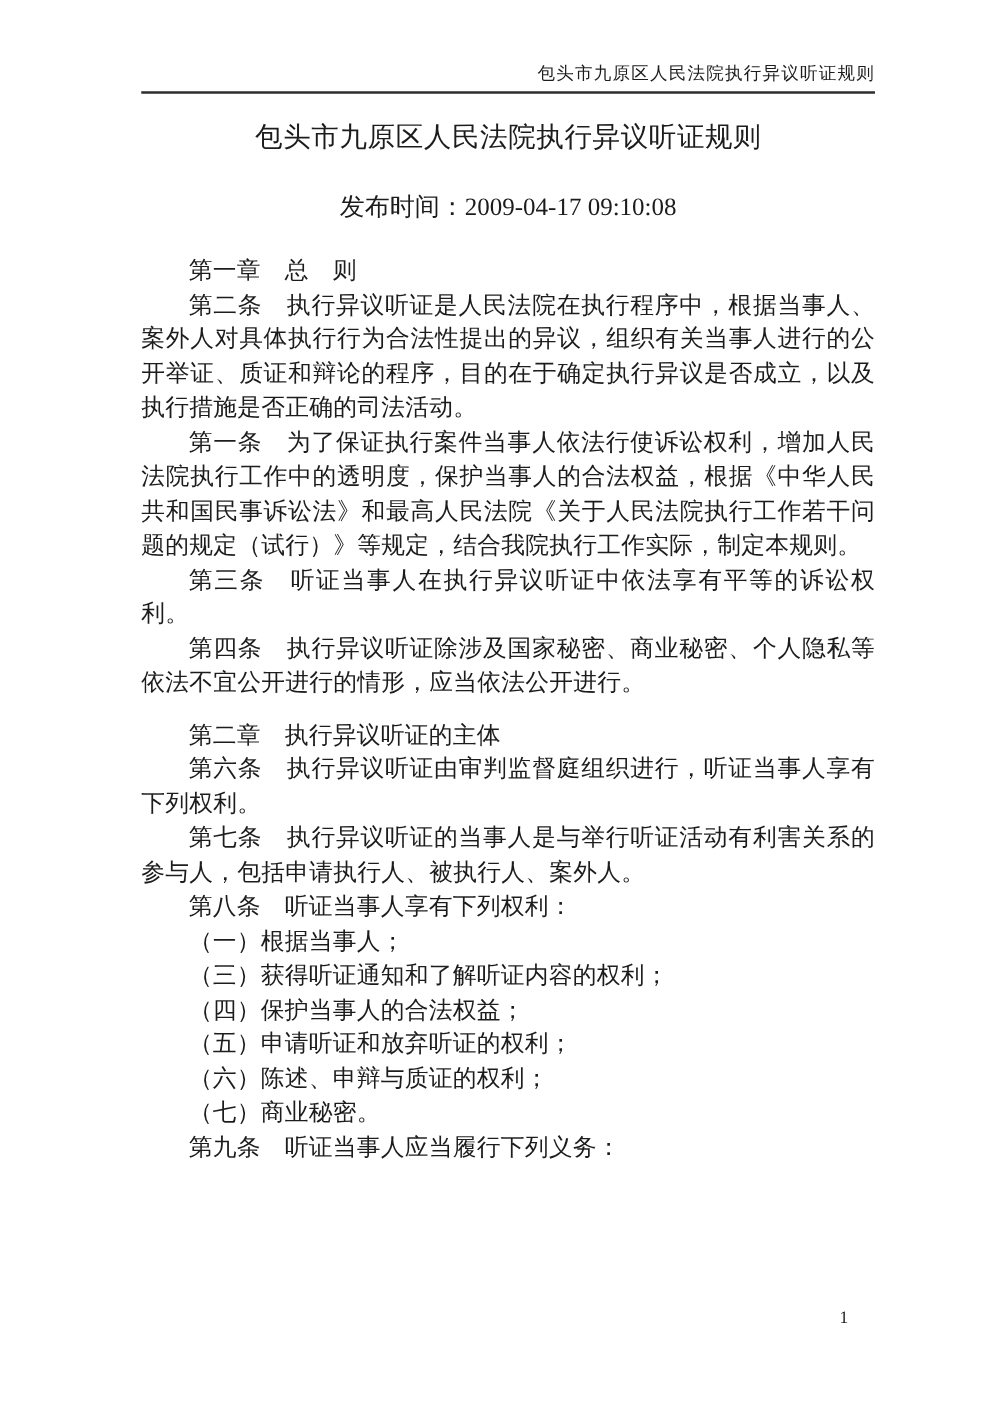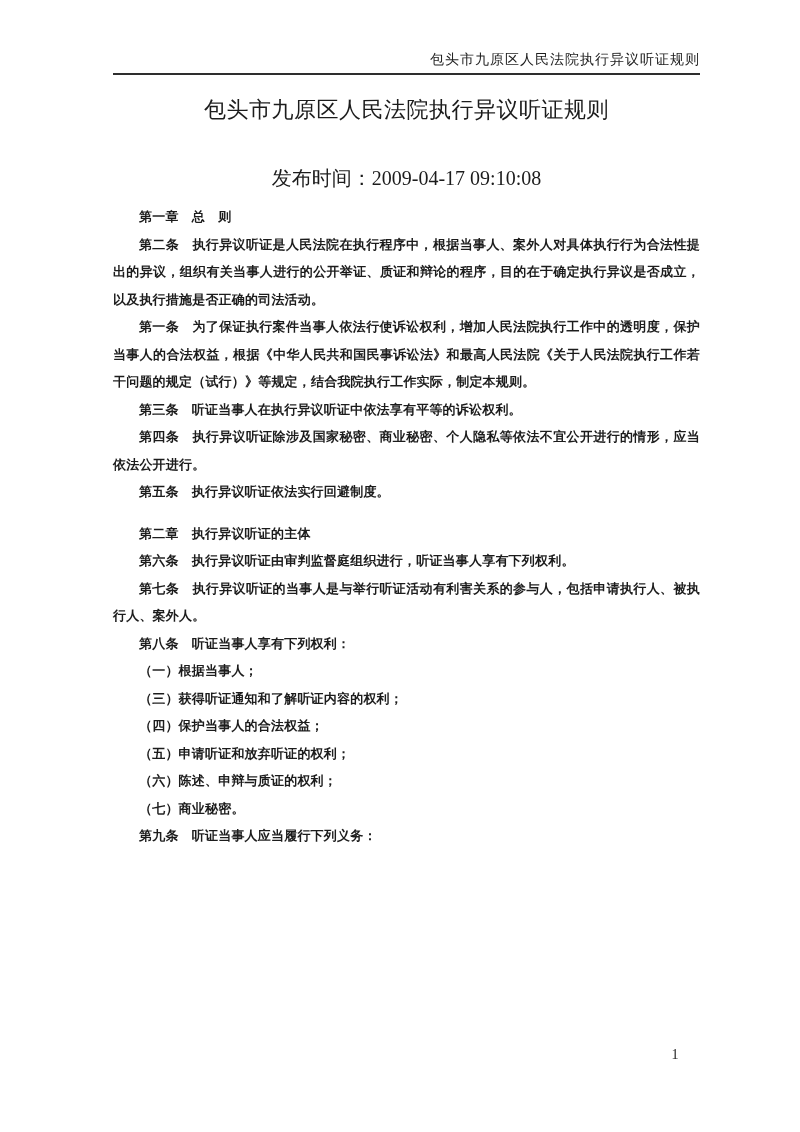--- a/index.html
+++ b/index.html
@@ -34,40 +34,39 @@
     top: 94px;
     width: 587px;
     text-align: center;
     font-size: 22px;
     line-height: 32px;
     letter-spacing: 0.5px;
   }
   .publish-time {
     position: absolute;
     left: 113px;
-    top: 164px;
+    top: 152px;
     width: 587px;
     text-align: center;
     font-size: 20px;
     line-height: 28px;
   }
   .doc-body {
     position: absolute;
     left: 113px;
     top: 203px;
     width: 587px;
   }
   .para {
     margin: 0;
-    font-size: 13px;
+    font-size: 19px;
     line-height: 27.5px;
     text-align: justify;
     text-indent: 2em;
     letter-spacing: 0.2px;
-    font-weight: bold;
   }
   .spacer {
     height: 14px;
   }
   .page-number {
     position: absolute;
     left: 660px;
     top: 1046px;
     width: 30px;
     text-align: center;
@@ -87,21 +86,20 @@
   <div class="doc-title">包头市九原区人民法院执行异议听证规则</div>
 
   <div class="publish-time">发布时间：2009-04-17 09:10:08</div>
 
   <div class="doc-body">
     <p class="para">第一章　总　则</p>
     <p class="para">第二条　执行异议听证是人民法院在执行程序中，根据当事人、案外人对具体执行行为合法性提出的异议，组织有关当事人进行的公开举证、质证和辩论的程序，目的在于确定执行异议是否成立，以及执行措施是否正确的司法活动。</p>
     <p class="para">第一条　为了保证执行案件当事人依法行使诉讼权利，增加人民法院执行工作中的透明度，保护当事人的合法权益，根据《中华人民共和国民事诉讼法》和最高人民法院《关于人民法院执行工作若干问题的规定（试行）》等规定，结合我院执行工作实际，制定本规则。</p>
     <p class="para">第三条　听证当事人在执行异议听证中依法享有平等的诉讼权利。</p>
     <p class="para">第四条　执行异议听证除涉及国家秘密、商业秘密、个人隐私等依法不宜公开进行的情形，应当依法公开进行。</p>
-    <p class="para">第五条　执行异议听证依法实行回避制度。</p>
     <div class="spacer"></div>
     <p class="para">第二章　执行异议听证的主体</p>
     <p class="para">第六条　执行异议听证由审判监督庭组织进行，听证当事人享有下列权利。</p>
     <p class="para">第七条　执行异议听证的当事人是与举行听证活动有利害关系的参与人，包括申请执行人、被执行人、案外人。</p>
     <p class="para">第八条　听证当事人享有下列权利：</p>
     <p class="para">（一）根据当事人；</p>
     <p class="para">（三）获得听证通知和了解听证内容的权利；</p>
     <p class="para">（四）保护当事人的合法权益；</p>
     <p class="para">（五）申请听证和放弃听证的权利；</p>
     <p class="para">（六）陈述、申辩与质证的权利；</p>

